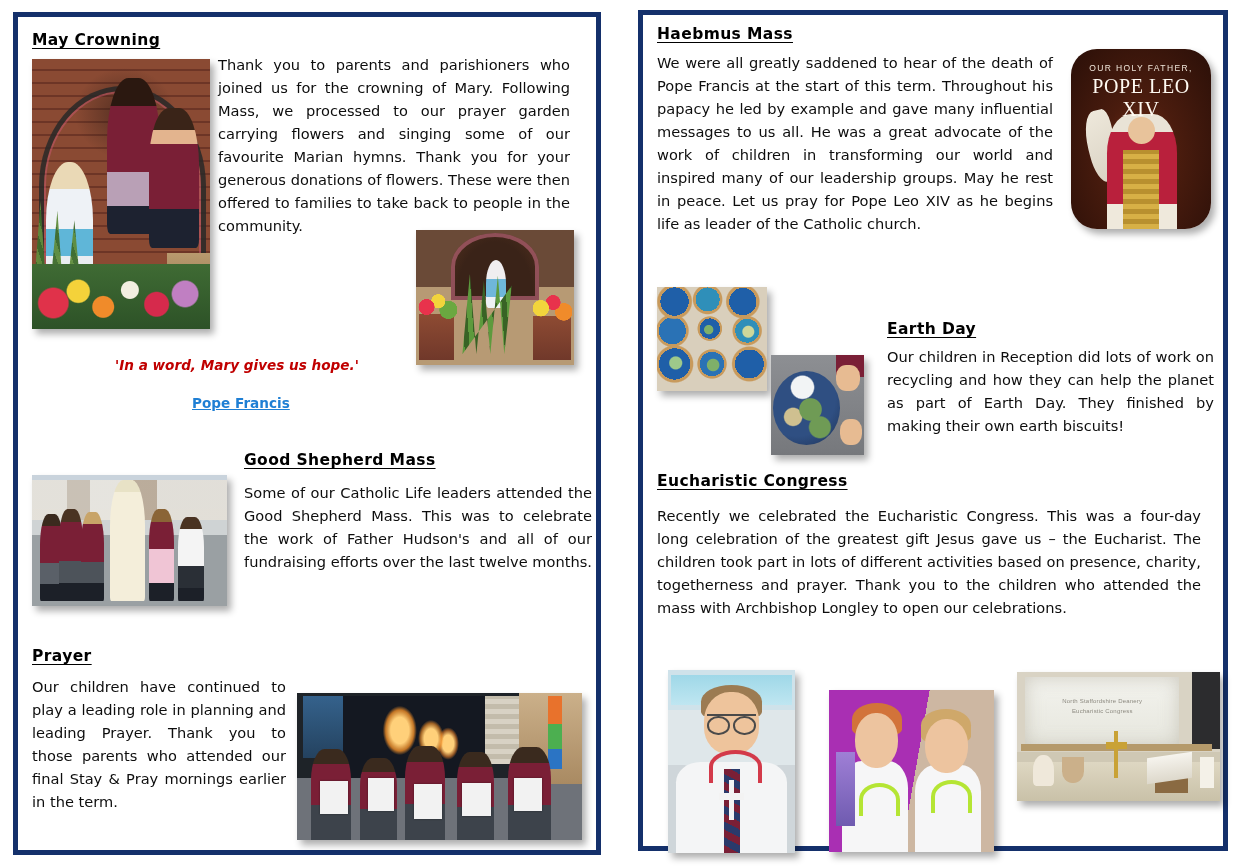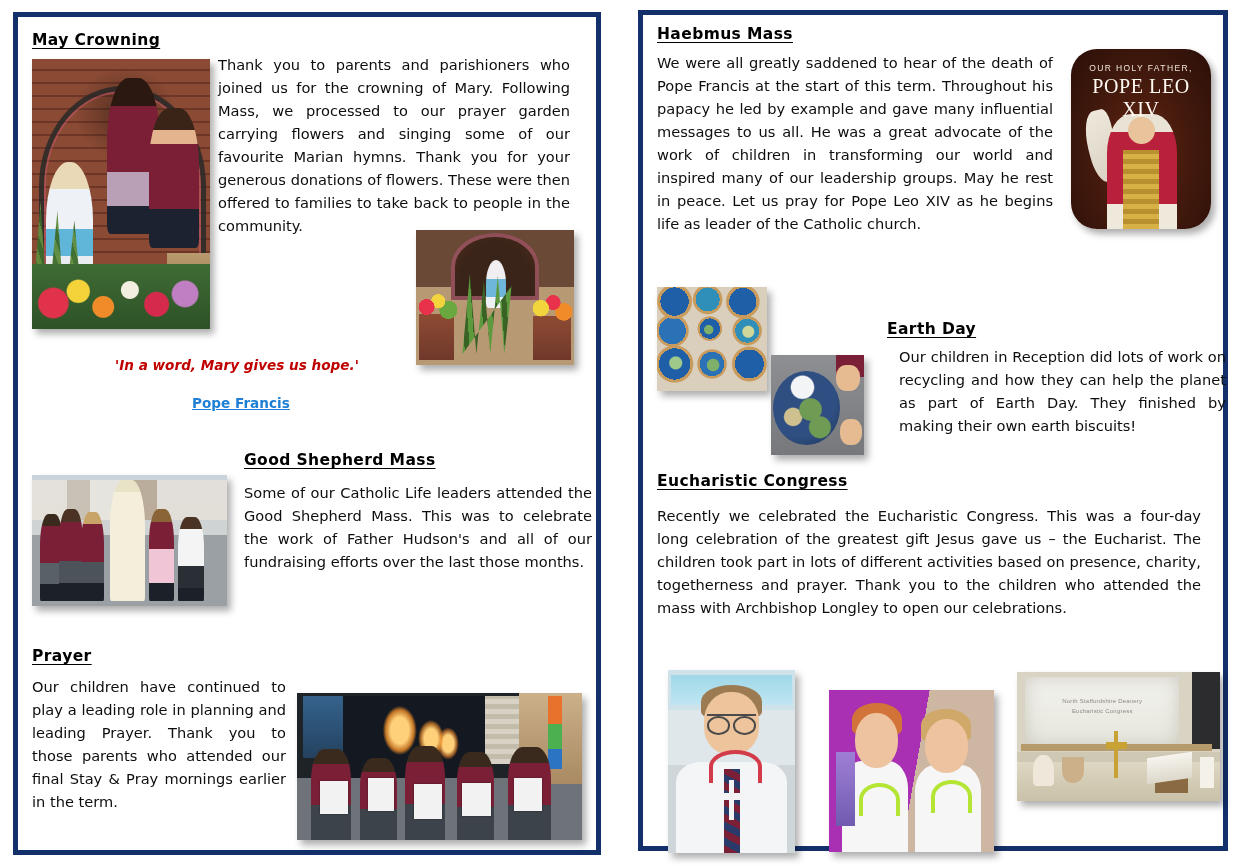--- a/index.html
+++ b/index.html
@@ -380,21 +380,21 @@
           <div class="c2"></div>
           <div class="c3"></div>
           <div class="priest"></div>
           <div class="c4"></div>
           <div class="c5"></div>
         </div>
       </div>
 
       <div class="heading" style="left:226px;top:434px;">Good Shepherd Mass</div>
 
-      <div class="body-text" style="left:226px;top:464px;width:348px;">Some of our Catholic Life leaders attended the Good Shepherd Mass. This was to celebrate the work of Father Hudson's and all of our fundraising efforts over the last those months.</div>
+      <div class="body-text" style="left:226px;top:464px;width:348px;">Some of our Catholic Life leaders attended the Good Shepherd Mass. This was to celebrate the work of Father Hudson's and all of our fundraising efforts over the last twelve months.</div>
 
       <div class="heading" style="left:14px;top:630px;">Prayer</div>
 
       <div class="body-text" style="left:14px;top:658px;width:254px;">Our children have continued to play a leading role in planning and leading Prayer. Thank you to those parents who attended our final Stay &amp; Pray mornings earlier in the term.</div>
 
       <div class="photo ph-pray" style="left:279px;top:676px;width:285px;height:147px;">
         <div class="ph-fill">
           <div class="boardL"></div>
           <div class="screen"></div>
           <div class="boardR"></div>
@@ -445,21 +445,21 @@
         <div class="ph-fill">
           <div class="sleeve"></div>
           <div class="ball"></div>
           <div class="hand1"></div>
           <div class="hand2"></div>
         </div>
       </div>
 
       <div class="heading" style="left:244px;top:305px;">Earth Day</div>
 
-      <div class="body-text" style="left:256px;top:330px;width:327px;">Our children in Reception did lots of work on recycling and how they can help the planet as part of Earth Day. They finished by making their own earth biscuits!</div>
+      <div class="body-text" style="left:244px;top:330px;width:327px;">Our children in Reception did lots of work on recycling and how they can help the planet as part of Earth Day. They finished by making their own earth biscuits!</div>
 
       <div class="heading" style="left:14px;top:457px;">Eucharistic Congress</div>
 
       <div class="body-text" style="left:14px;top:489px;width:544px;">Recently we celebrated the Eucharistic Congress. This was a four-day long celebration of the greatest gift Jesus gave us – the Eucharist. The children took part in lots of different activities based on presence, charity, togetherness and prayer. Thank you to the children who attended the mass with Archbishop Longley to open our celebrations.</div>
 
       <div class="photo ph-boy" style="left:25px;top:655px;width:127px;height:183px;">
         <div class="ph-fill">
           <div class="win"></div>
           <div class="shirt"></div>
           <div class="tie"></div>

